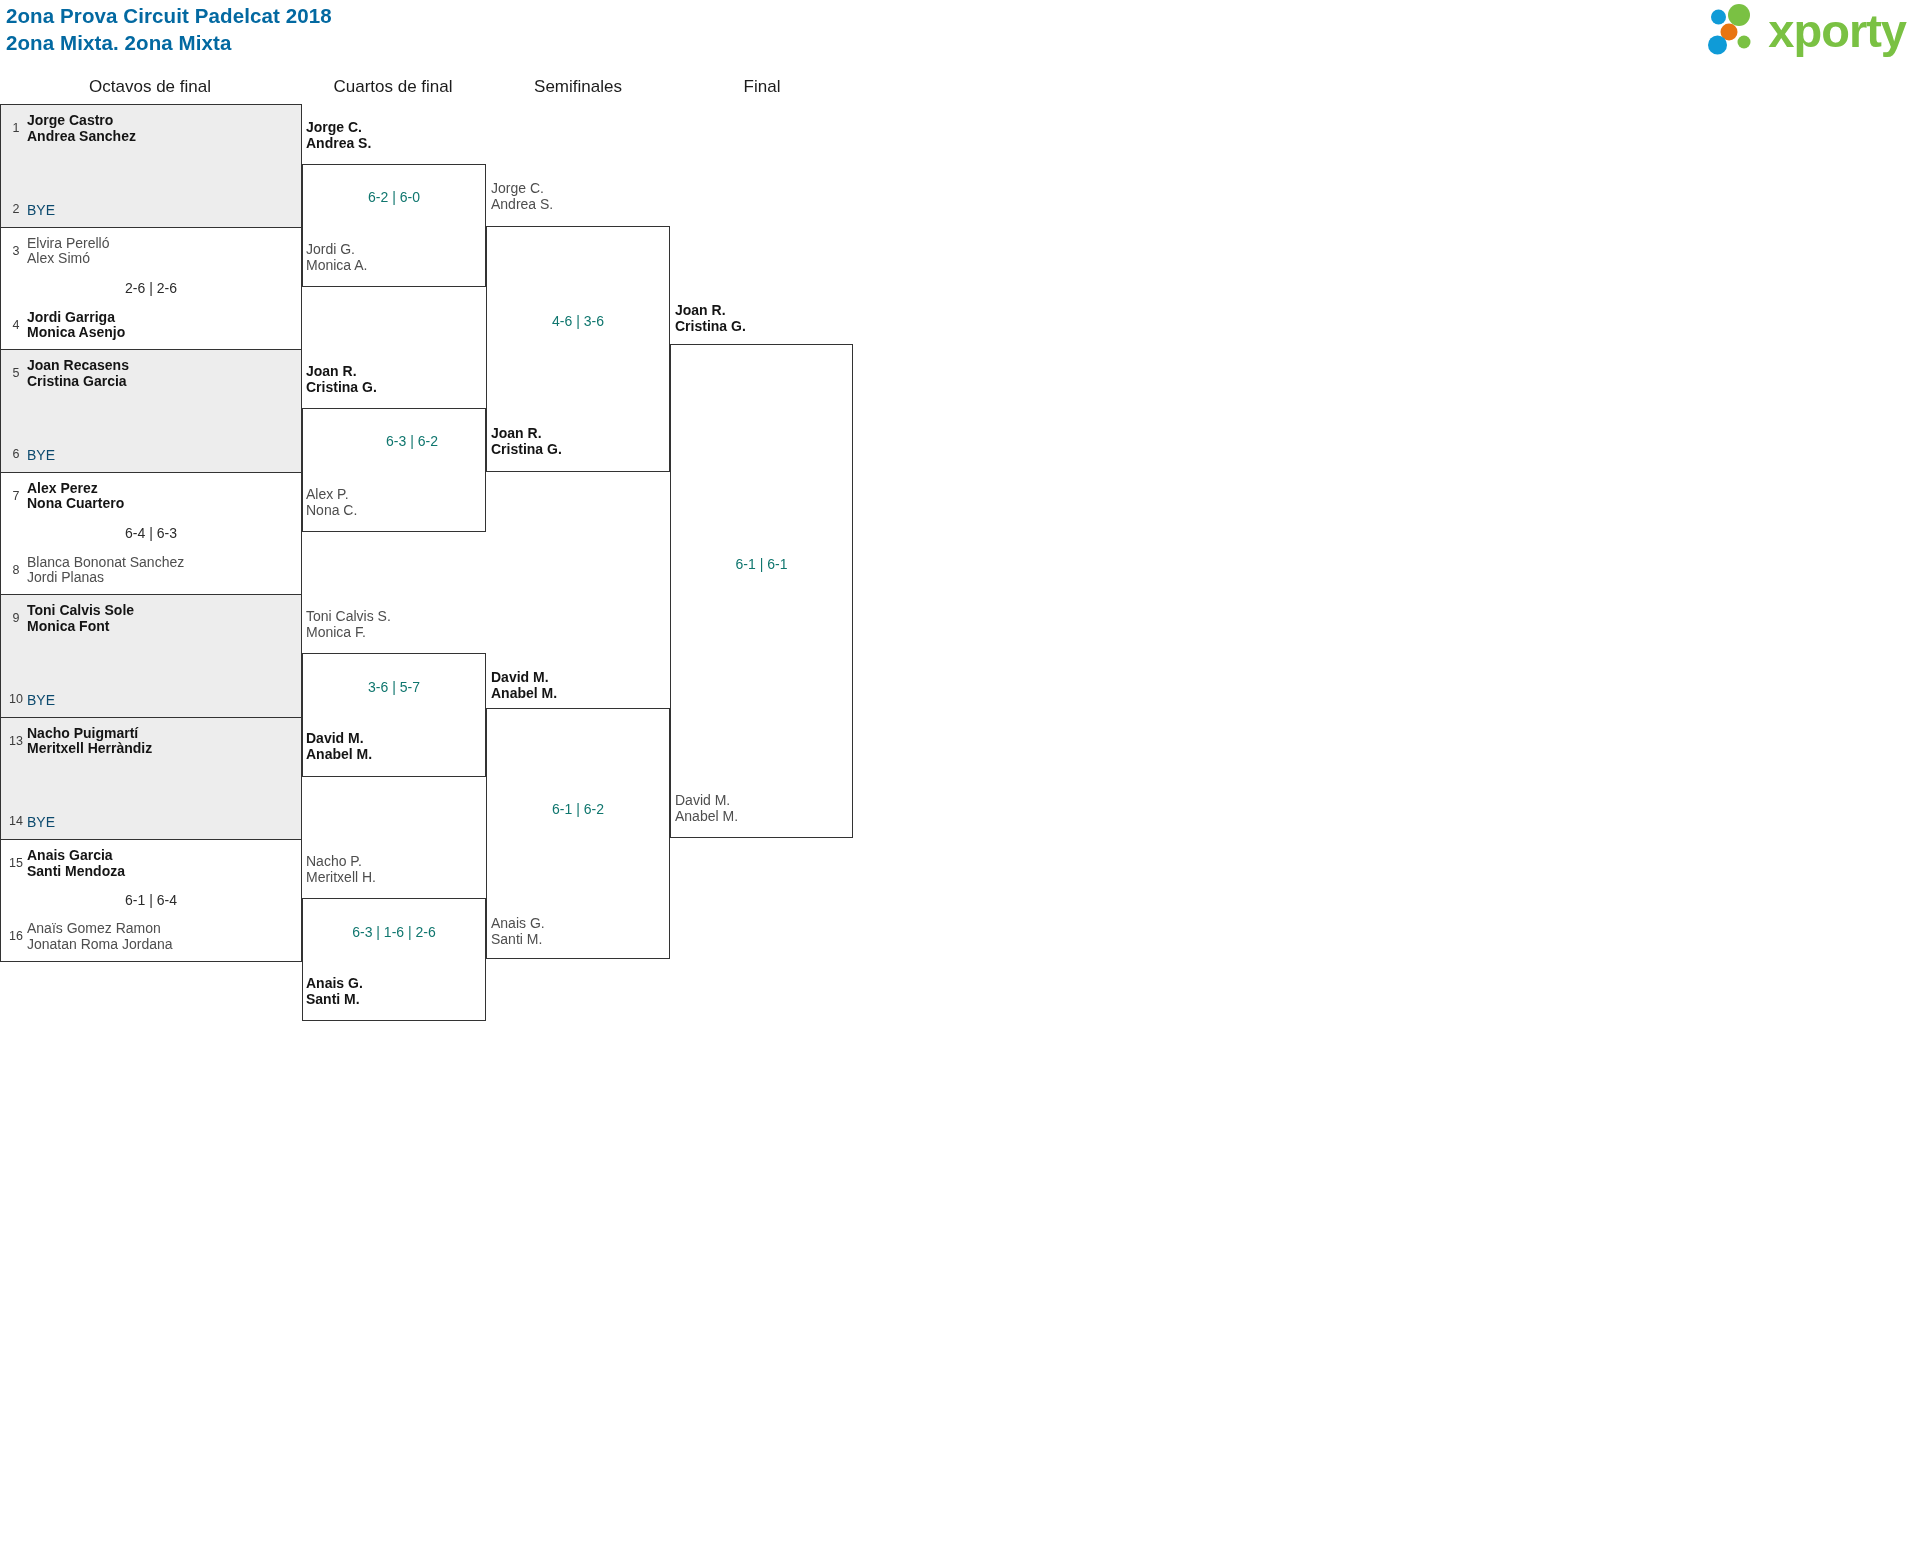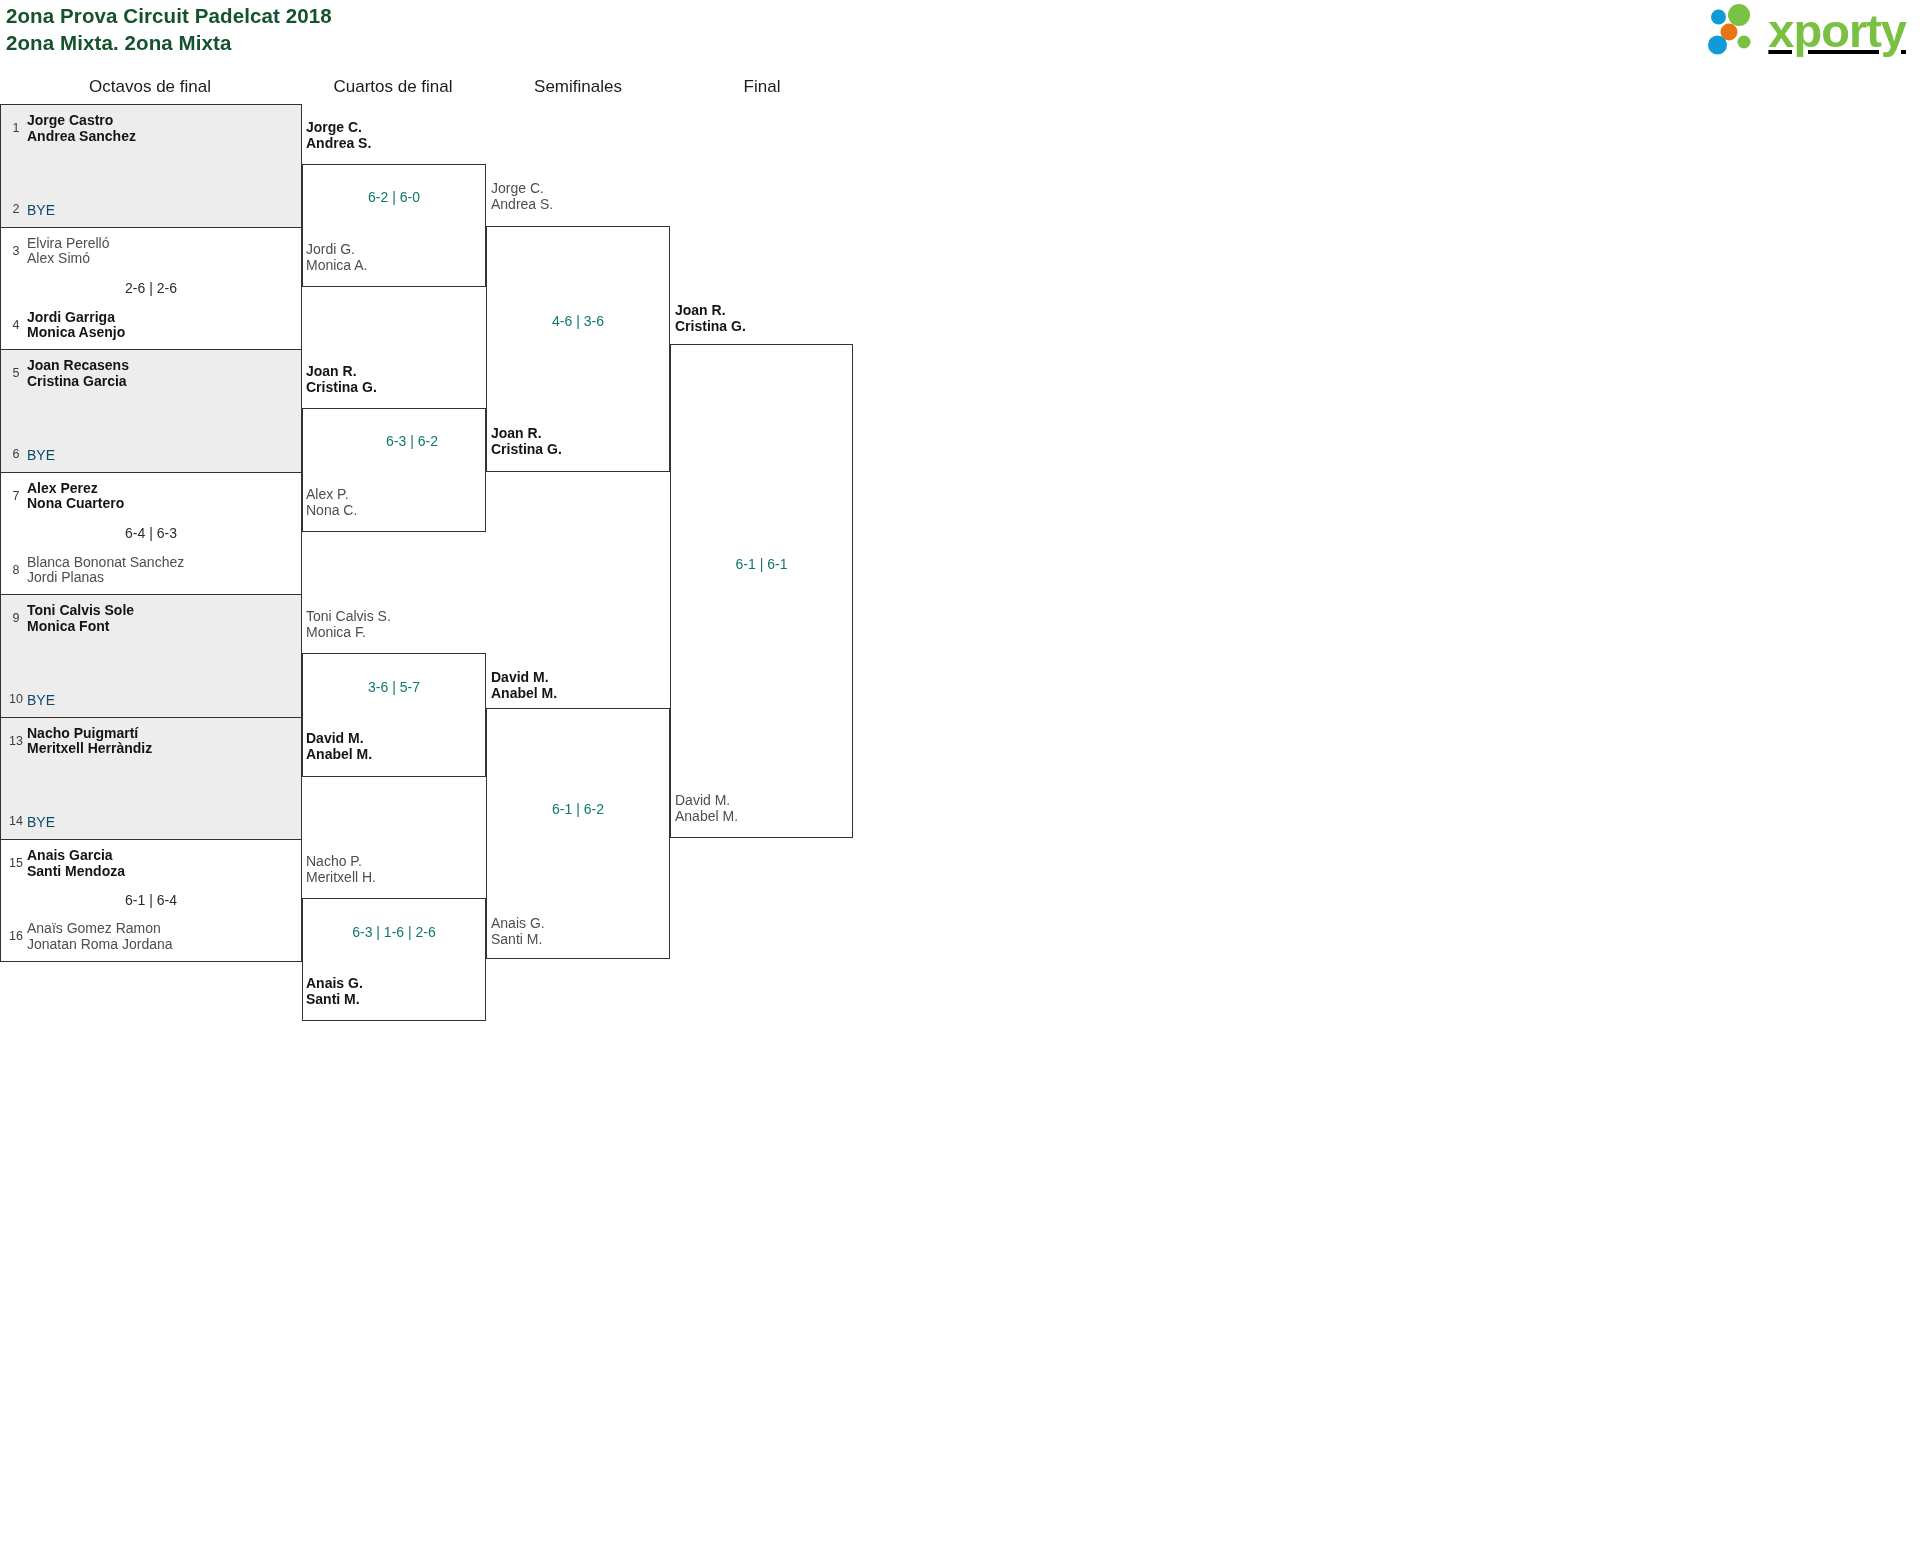--- a/index.html
+++ b/index.html
@@ -16,33 +16,32 @@
     overflow: hidden;
     background: #fff;
   }
 
   
   #title-block {
     position: absolute;
     left: 6px; top: 2px;
     font-size: 20.5px;
     font-weight: 700;
-    color: #14532d;
+    color: #0369a1;
     line-height: 1.33;
     letter-spacing: 0.1px;
   }
   #title-line1, #title-line2 { display: block; white-space: nowrap; }
 
   #logo {
     position: absolute;
     right: 14px; top: 4px;
     display: flex;
     align-items: center;
     gap: 6px;
-    text-decoration: underline;
   }
   #logo-dots { width: 54px; height: 52px; display: block; }
   #logo-word {
     font-size: 47px;
     font-weight: 700;
     color: #7ac143;
     line-height: 1;
     letter-spacing: -1px;
   }
 

